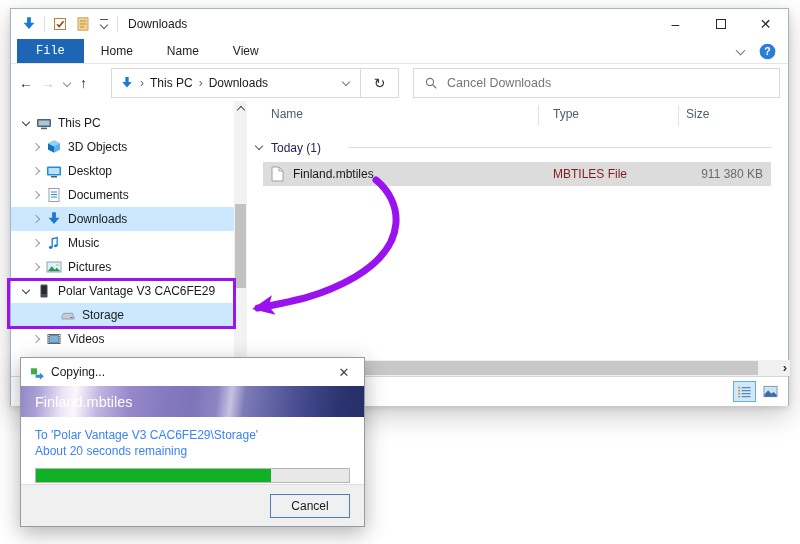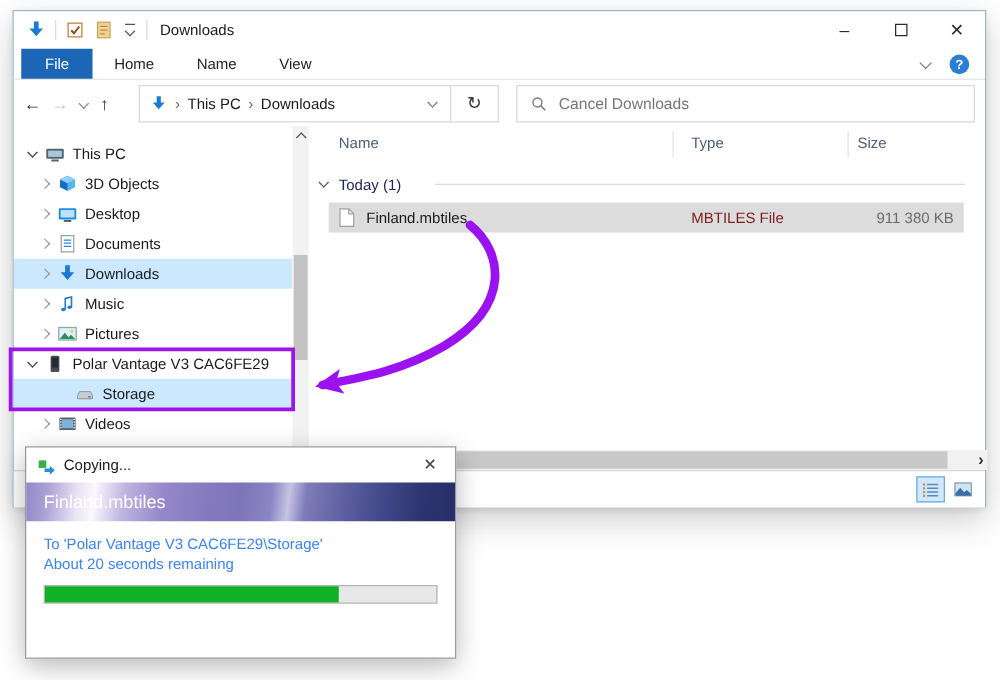--- a/index.html
+++ b/index.html
@@ -19,21 +19,21 @@
   .qat-chev { position:relative; width:12px; height:12px; }
   .qat-chev::before { content:""; position:absolute; left:2px; top:1px; width:8px; height:0; border-top:1.5px solid #555; }
   .qat-chev::after { content:""; position:absolute; left:3px; top:4px; width:5px; height:5px; border-right:1.4px solid #555; border-bottom:1.4px solid #555; transform:rotate(45deg); }
   .win-title { font-size:12px; color:#1a1a1a; margin-left:10px; }
   .wincontrols { margin-left:auto; display:flex; height:30px; }
   .wbtn { width:45px; height:30px; display:flex; align-items:center; justify-content:center; font-size:14px; color:#2b2b2b; }
   .wbtn svg { width:16px; height:16px; }
 
   .ribbon { position:absolute; left:0; top:30px; width:100%; height:25px; border-bottom:1px solid #e6e6e6; display:flex; align-items:stretch; }
   .tab { padding:0 17px; display:flex; align-items:center; font-size:12px; color:#222; }
-  .tab.active { background:#1d66b5; color:#fff; margin-left:6px; padding:0 19px; }
+  .tab.active { background:#1d66b5; color:#fff; margin-left:6px; padding:0 19px;font-family:Liberation Mono, monospace; }
   .ribbon-right { margin-left:auto; display:flex; align-items:center; gap:12px; padding-right:12px; }
   .rib-chev { position:relative; width:12px; height:12px; }
   .rib-chev::before { content:""; position:absolute; left:2px; top:2px; width:6px; height:6px; border-right:1.4px solid #777; border-bottom:1.4px solid #777; transform:rotate(45deg); }
   .help-ic { width:17px; height:17px; }
   .help-ic svg { width:100%; height:100%; }
 
   .addressrow { position:absolute; left:0; top:55px; width:100%; height:37px; display:flex; align-items:center; padding:0 4px 0 8px; }
   .navbtns { display:flex; align-items:center; width:92px; gap:8px; font-size:14px; }
   .nav-back { color:#2b2b2b; } .nav-fwd { color:#c9c9c9; }
   .nav-chev { position:relative; width:9px; height:10px; }
@@ -400,15 +400,18 @@
     <div class="dlg-banner">
       <span class="dlg-banner-text">Finland.mbtiles</span>
     </div>
     <div class="dlg-body">
       <div class="dlg-line">To 'Polar Vantage V3 CAC6FE29\Storage'</div>
       <div class="dlg-line">About 20 seconds remaining</div>
       <div class="pbar">
         <div class="pfill" id="pfill" style="width: 75%;"></div>
       </div>
     </div>
+    <div class="dlg-footer">
+      <button class="btn-cancel">Cancel</button>
+    </div>
   </div>
 
 </div>
 
 </body></html>

